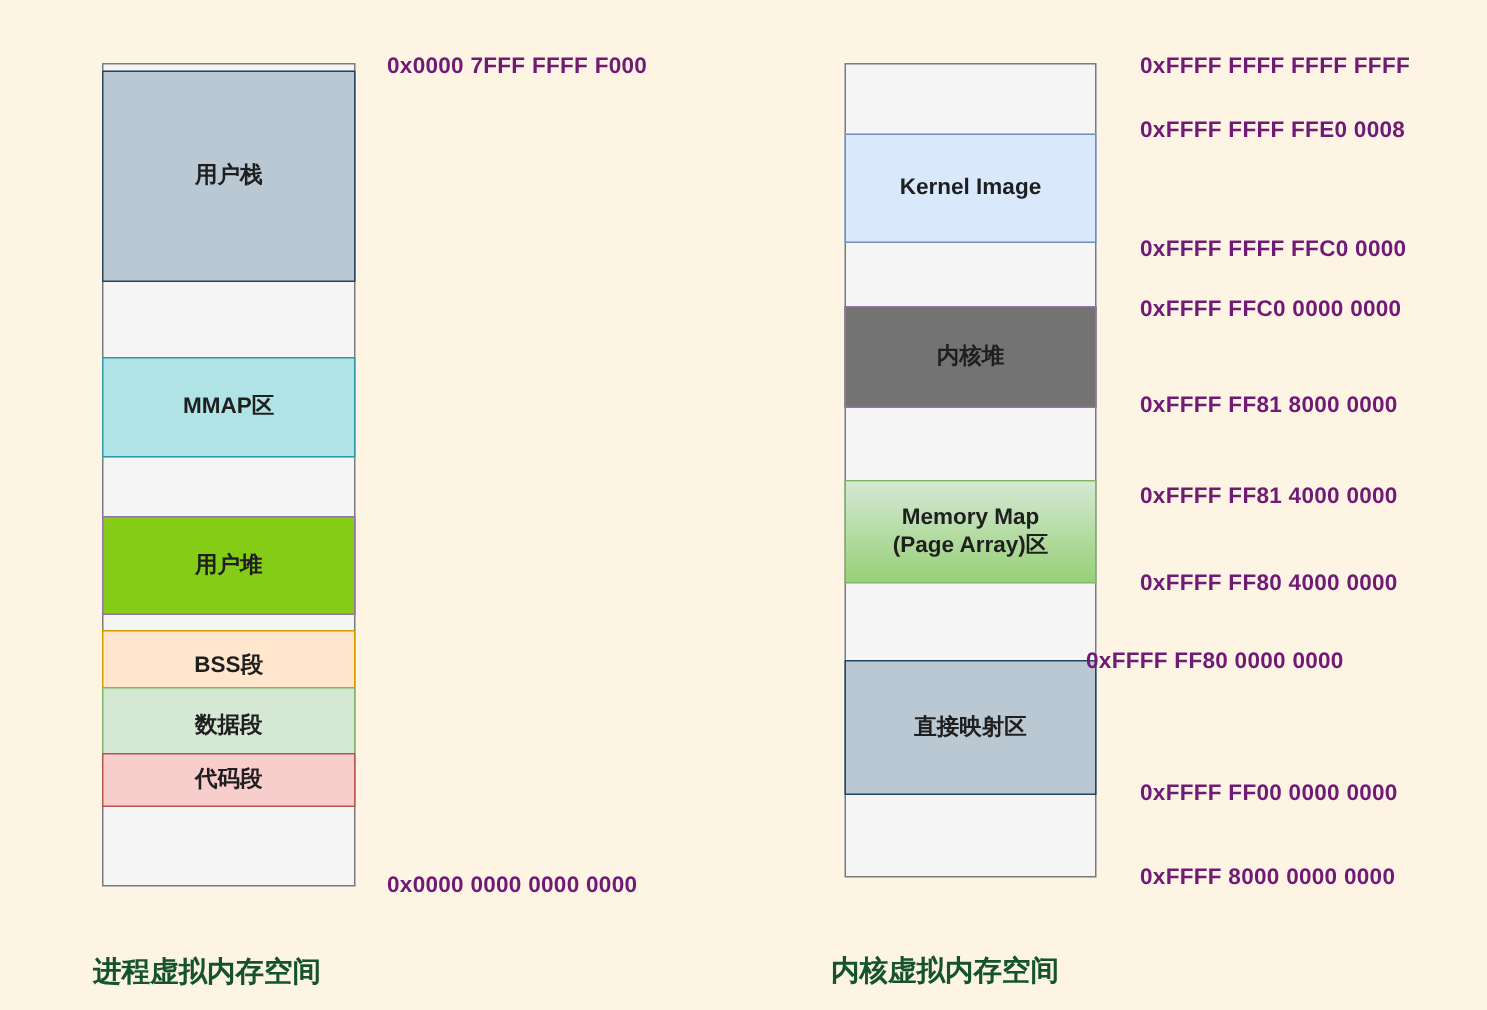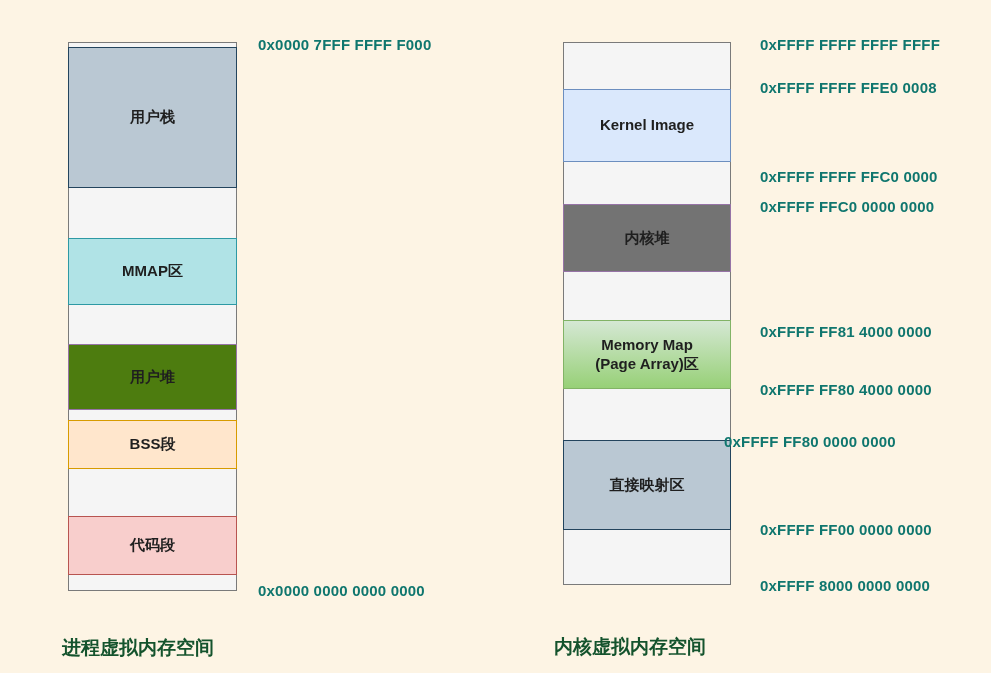--- a/index.html
+++ b/index.html
@@ -26,21 +26,21 @@
     font-size:15px;
     color:#1f1f1f;
     line-height:1.25;
   }
   .addr-label{
     position:absolute;
     transform:translateY(-50%);
     white-space:nowrap;
     font-weight:bold;
     font-size:15px;
-    color:#0f766e;
+    color:#701a75;
     letter-spacing:0.2px;
   }
   .diagram-title{
     position:absolute;
     white-space:nowrap;
     font-weight:bold;
     font-size:19px;
     color:#14532d;
   }
 </style>
@@ -48,27 +48,30 @@
 <body style="background: rgb(253, 244, 228);">
 
 <div id="stage">
     <div class="mem-column" style="left: 68px; top: 42px; width: 169px; height: 549px; background: rgb(245, 245, 245); border-color: rgb(122, 122, 122);">
       <div class="mem-block" style="top: 4px; height: 141px; background: rgb(186, 200, 211); border-color: rgb(35, 68, 93);">
         <div class="mem-block-label">用户栈</div>
       </div>
       <div class="mem-block" style="top: 195px; height: 67px; background: rgb(176, 227, 230); border-color: rgb(45, 153, 164);">
         <div class="mem-block-label">MMAP区</div>
       </div>
-      <div class="mem-block" style="top: 301px; height: 66px; background: #4d7c0f; border-color: rgb(150, 115, 166);">
+      <div class="mem-block" style="top: 301px; height: 66px; background: #84cc16; border-color: rgb(150, 115, 166);">
         <div class="mem-block-label">用户堆</div>
       </div>
       <div class="mem-block" style="top: 377px; height: 49px; background: rgb(255, 230, 204); border-color: rgb(215, 155, 0);">
         <div class="mem-block-label">BSS段</div>
       </div>
-      <div class="mem-block" style="top: 473px; height: 59px; background: rgb(248, 206, 204); border-color: rgb(184, 84, 80);">
+      <div class="mem-block" style="top: 415px; height: 53px; background: rgb(213, 232, 212); border-color: rgb(130, 179, 102);">
+        <div class="mem-block-label">数据段</div>
+      </div>
+      <div class="mem-block" style="top: 459px; height: 36px; background: rgb(248, 206, 204); border-color: rgb(184, 84, 80);">
         <div class="mem-block-label">代码段</div>
       </div>
     </div>
     <div class="addr-label" style="left: 258px; top: 44px;">0x0000 7FFF FFFF F000</div>
     <div class="addr-label" style="left: 258px; top: 590px;">0x0000 0000 0000 0000</div>
     <div class="diagram-title" style="left: 62px; top: 635px;">进程虚拟内存空间</div>
     <div class="mem-column" style="left: 563px; top: 42px; width: 168px; height: 543px; background: rgb(245, 245, 245); border-color: rgb(122, 122, 122);">
       <div class="mem-block" style="top: 46px; height: 73px; background: rgb(218, 232, 252); border-color: rgb(108, 142, 191);">
         <div class="mem-block-label">Kernel Image</div>
       </div>
@@ -77,21 +80,22 @@
       </div>
       <div class="mem-block" style="top: 277px; height: 69px; background: linear-gradient(rgb(213, 232, 212), rgb(151, 208, 119)); border-color: rgb(130, 179, 102);">
         <div class="mem-block-label">Memory Map<br>(Page Array)区</div>
       </div>
       <div class="mem-block" style="top: 397px; height: 90px; background: rgb(186, 200, 211); border-color: rgb(35, 68, 93);">
         <div class="mem-block-label">直接映射区</div>
       </div>
     </div>
     <div class="addr-label" style="left: 760px; top: 44px;">0xFFFF FFFF FFFF FFFF</div>
     <div class="addr-label" style="left: 760px; top: 87px;">0xFFFF FFFF FFE0 0008</div>
-    <div class="addr-label" style="left: 760px; top: 176px;">0xFFFF FFFF FFC0 0000</div>
+    <div class="addr-label" style="left: 760px; top: 166px;">0xFFFF FFFF FFC0 0000</div>
     <div class="addr-label" style="left: 760px; top: 206px;">0xFFFF FFC0 0000 0000</div>
+    <div class="addr-label" style="left: 760px; top: 270px;">0xFFFF FF81 8000 0000</div>
     <div class="addr-label" style="left: 760px; top: 331px;">0xFFFF FF81 4000 0000</div>
     <div class="addr-label" style="left: 760px; top: 389px;">0xFFFF FF80 4000 0000</div>
     <div class="addr-label" style="left: 724px; top: 441px;">0xFFFF FF80 0000 0000</div>
     <div class="addr-label" style="left: 760px; top: 529px;">0xFFFF FF00 0000 0000</div>
     <div class="addr-label" style="left: 760px; top: 585px;">0xFFFF 8000 0000 0000</div>
     <div class="diagram-title" style="left: 554px; top: 634px;">内核虚拟内存空间</div>
   </div>
 
 </body></html>

